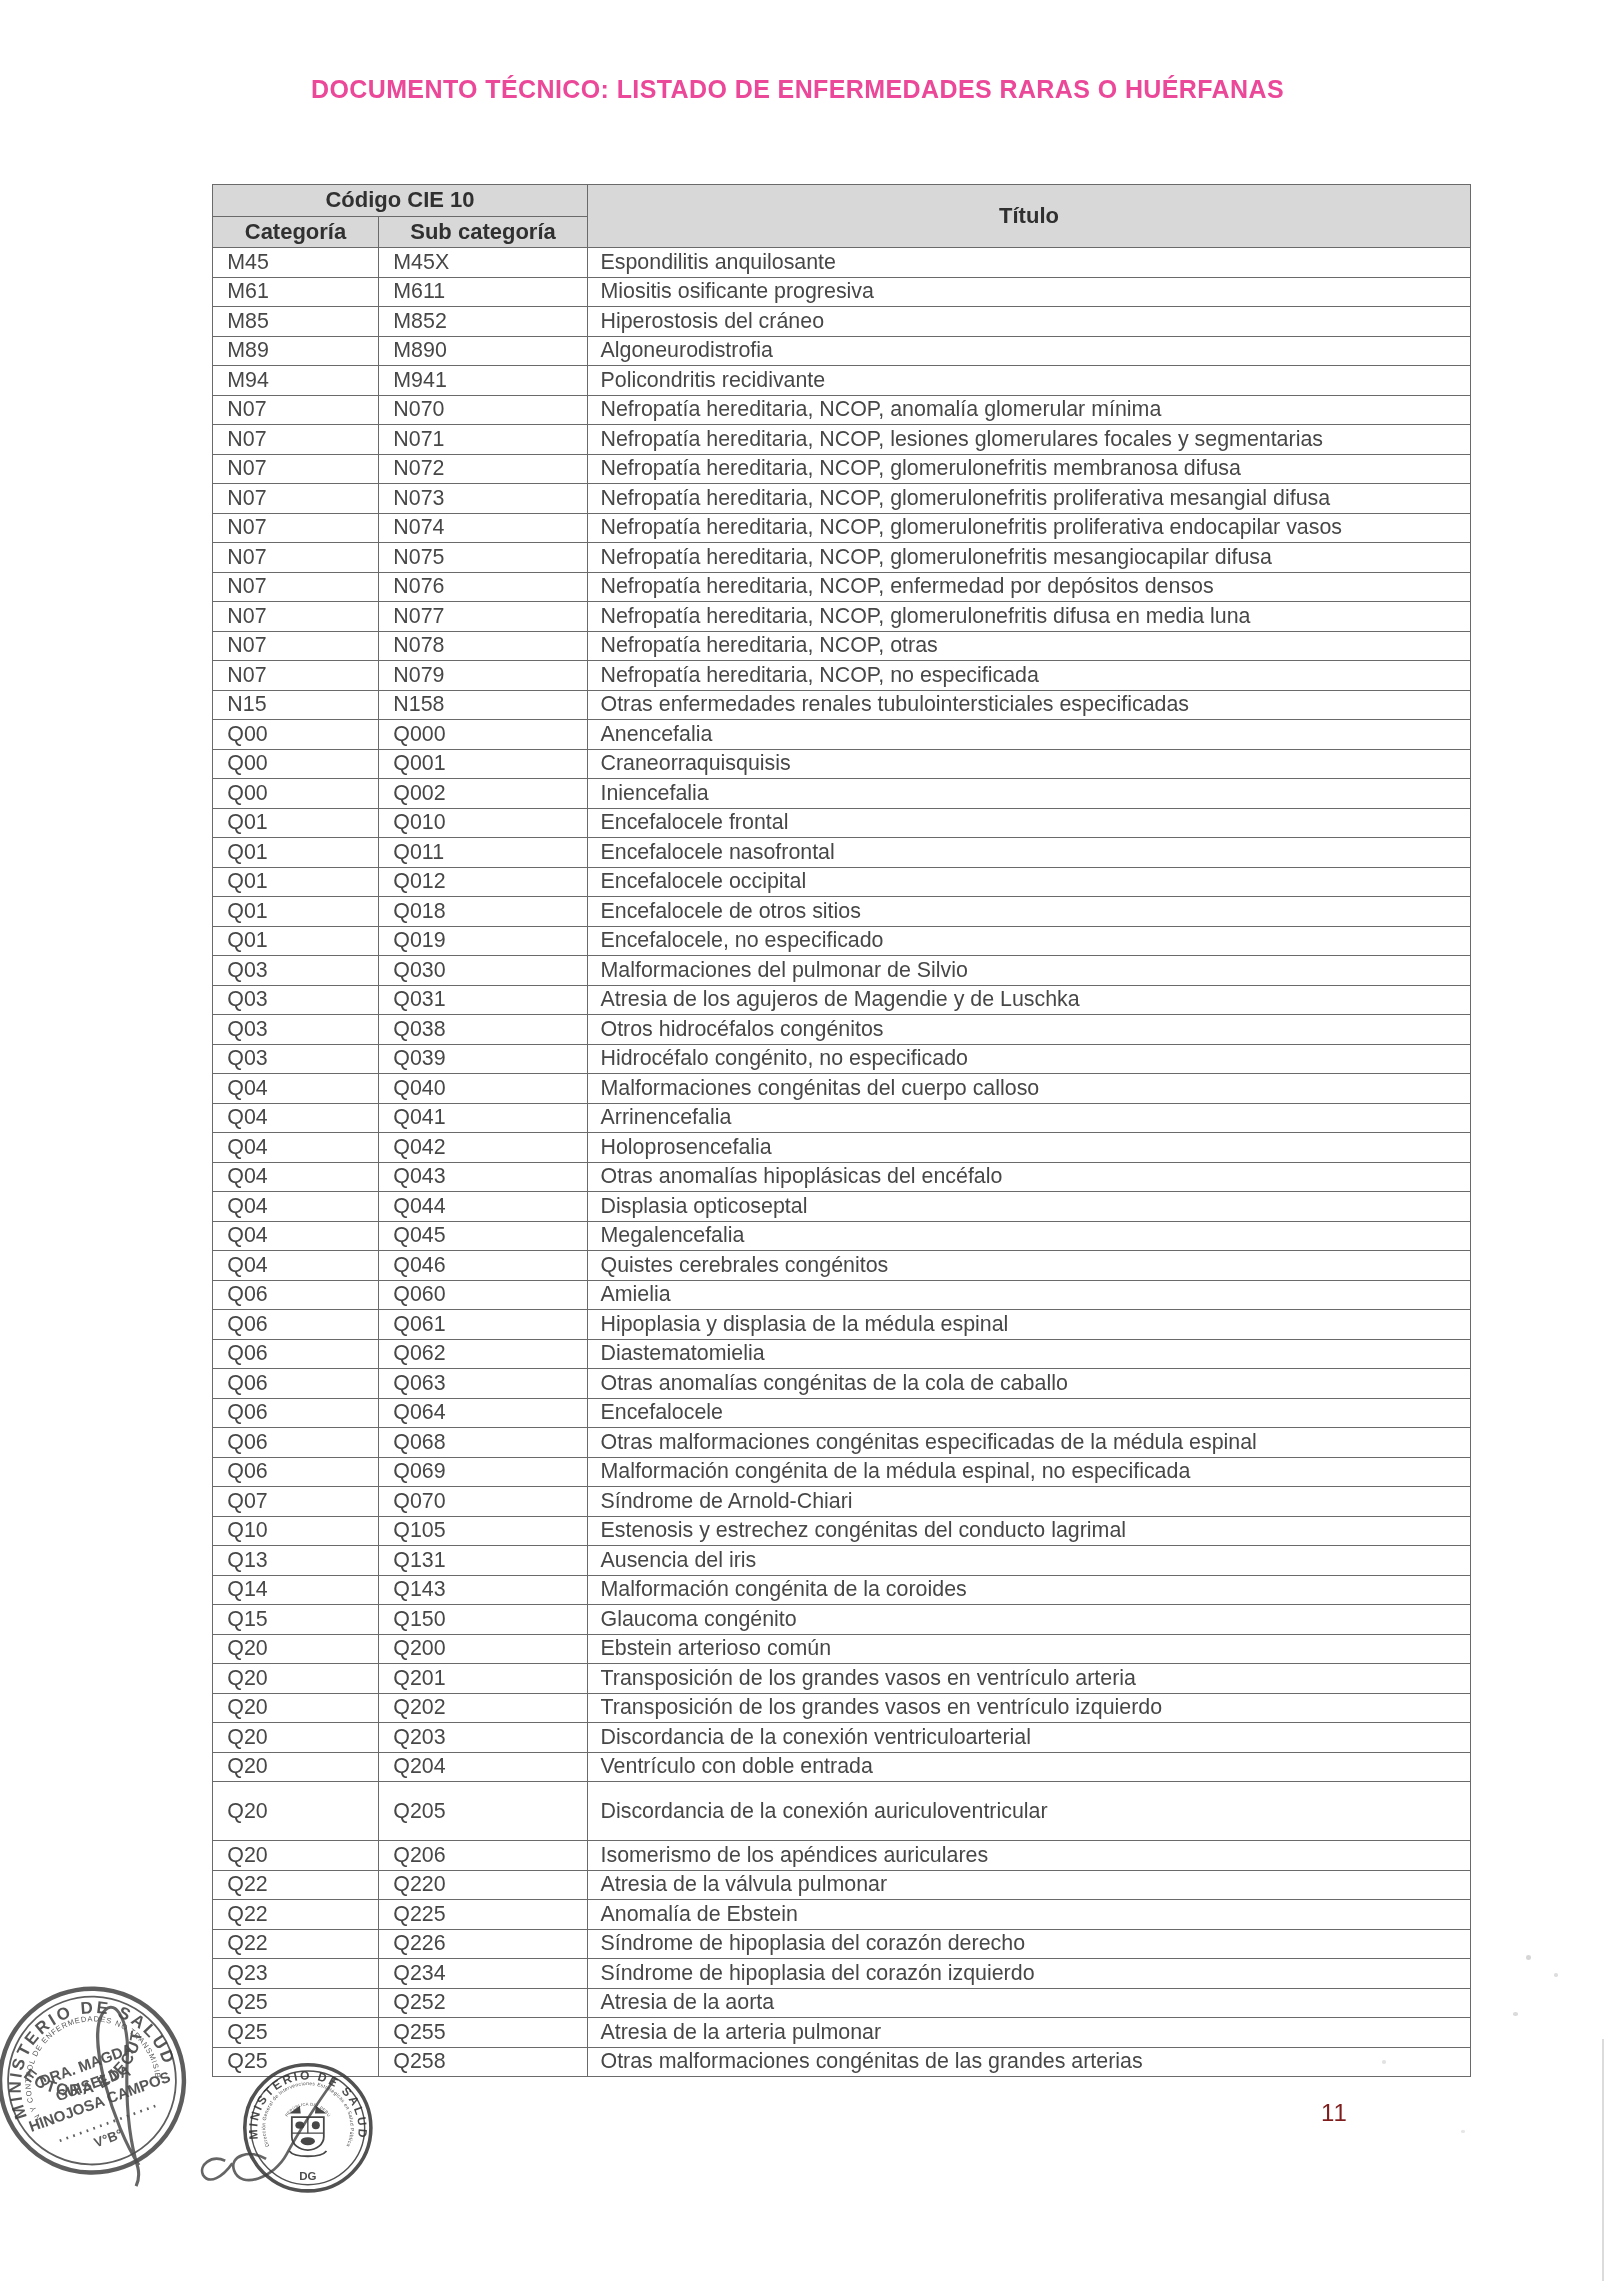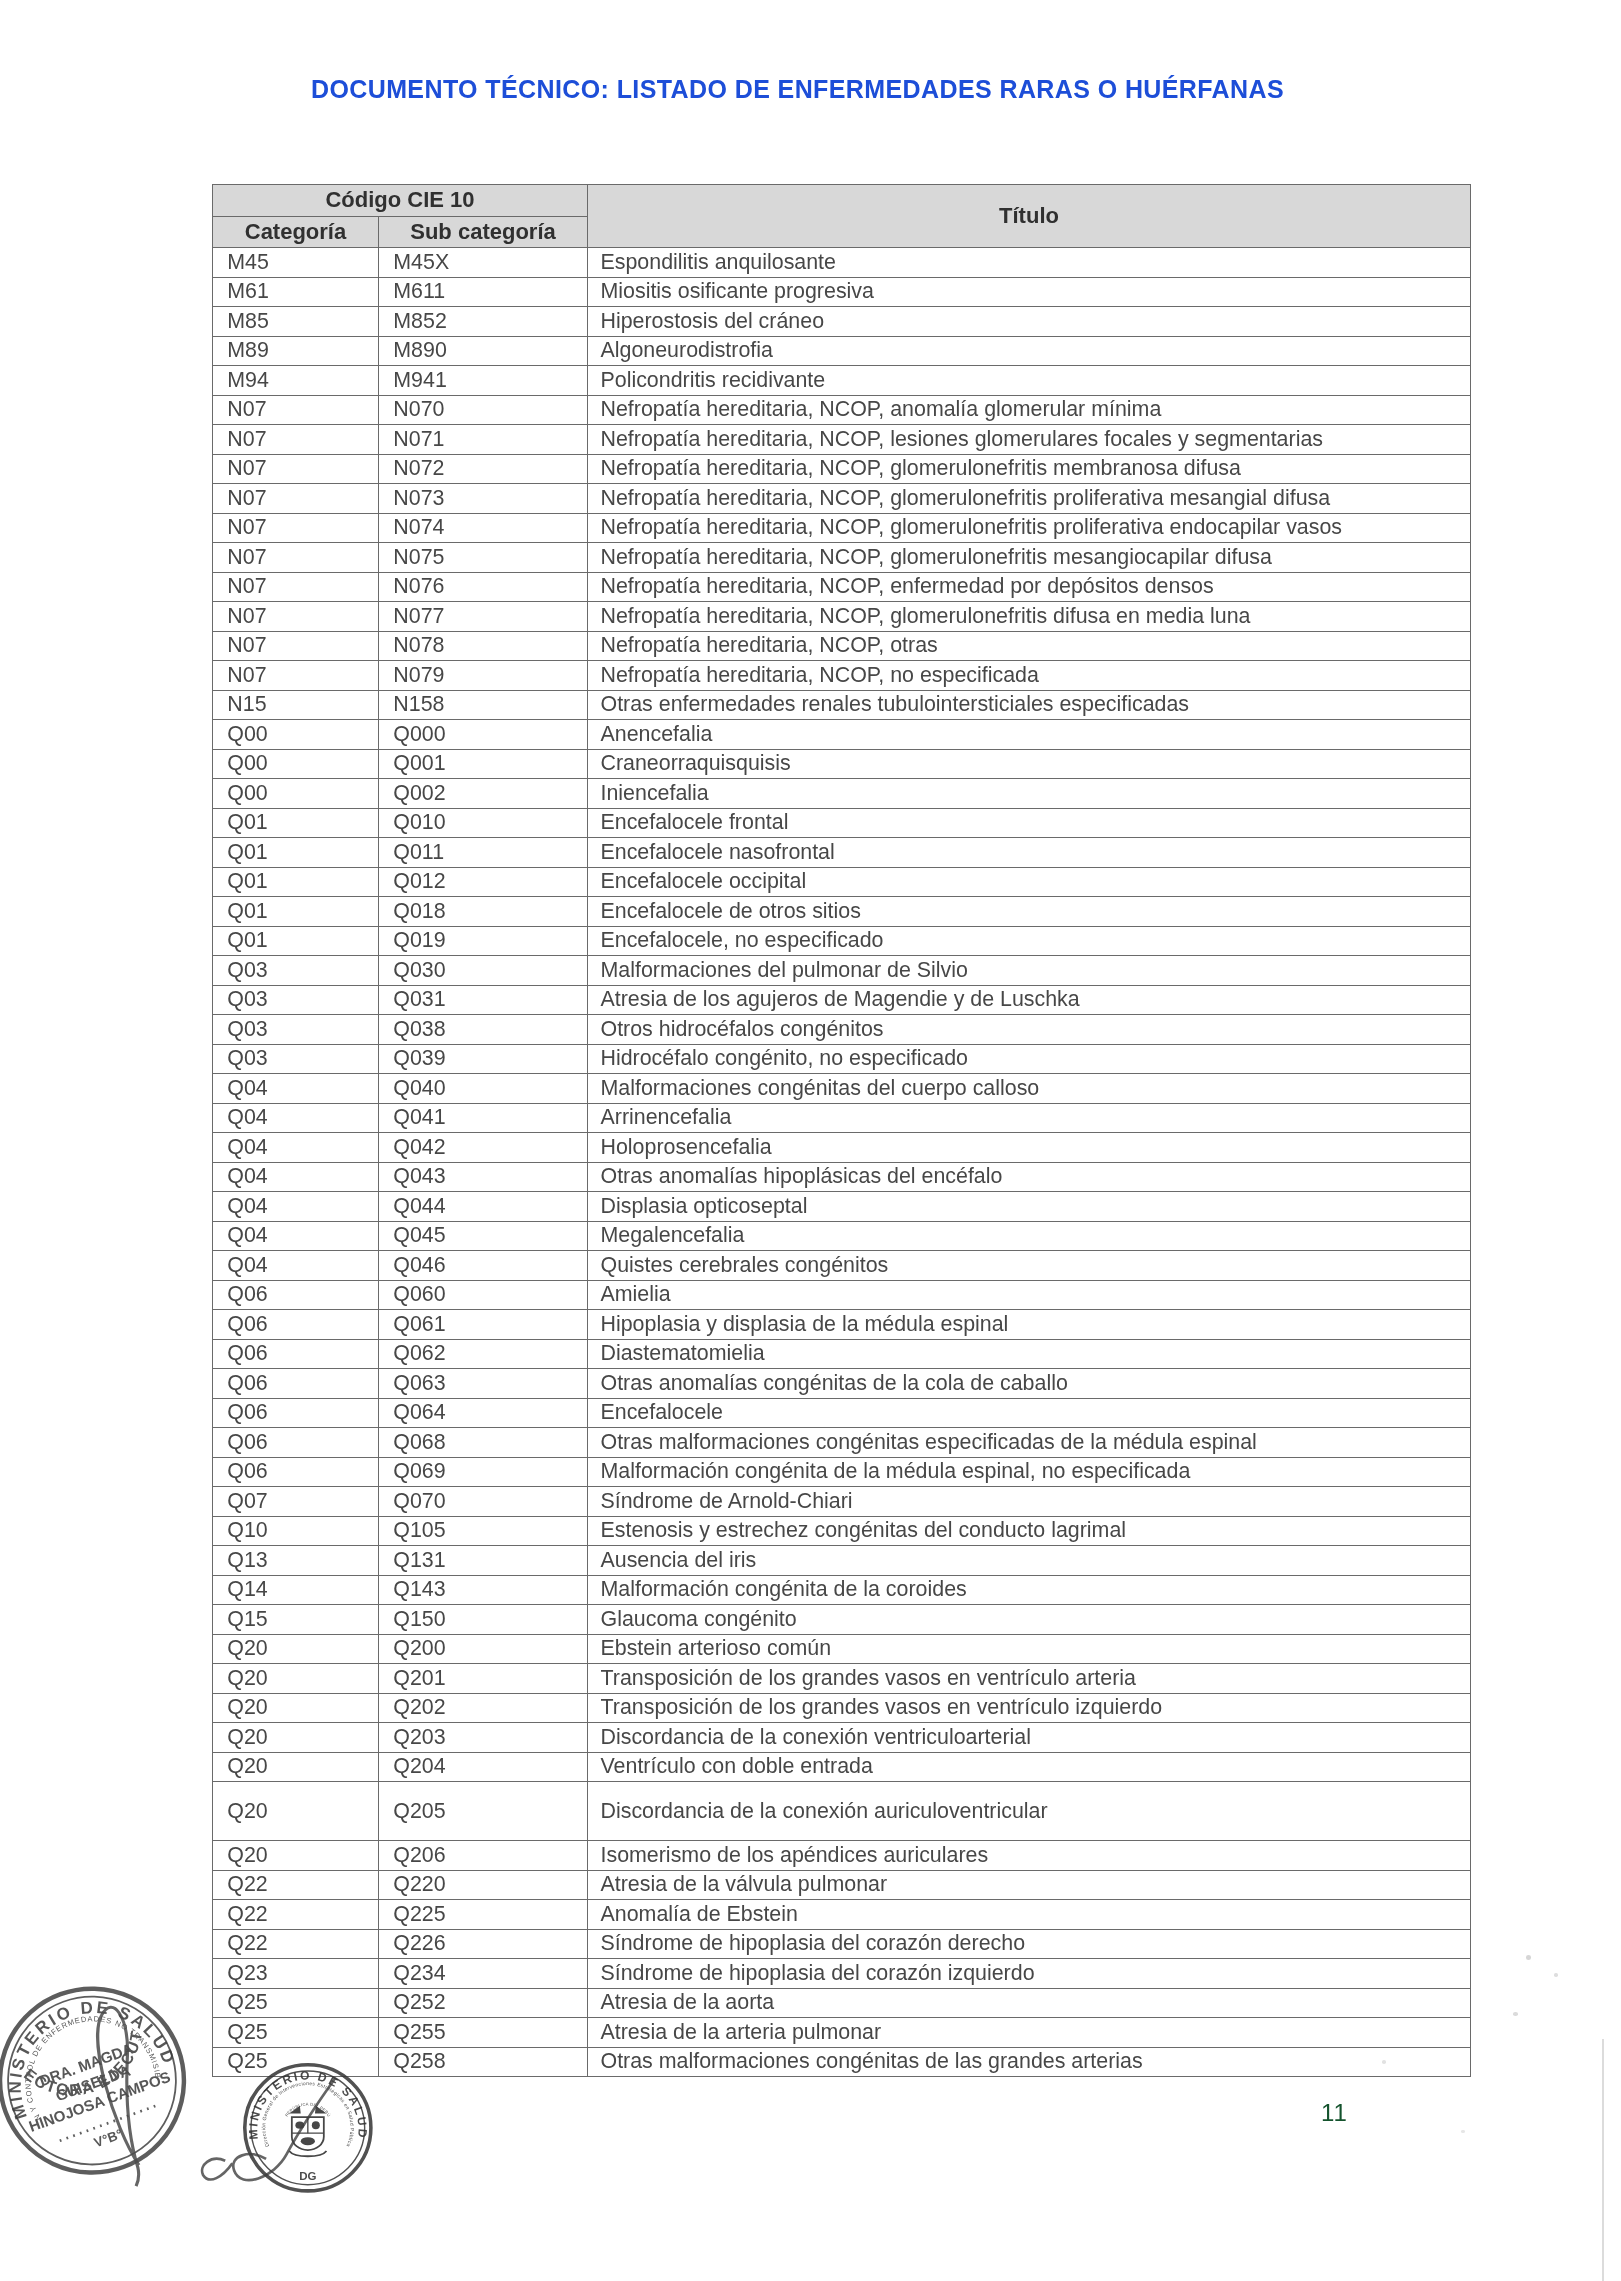--- a/index.html
+++ b/index.html
@@ -10,21 +10,21 @@
     overflow:hidden;
     font-family:"Liberation Sans", sans-serif;
     color:#454545;
   }
   .doc-title{
     position:absolute;
     top:75px;left:0;width:1595px;
     text-align:center;
     font-size:25px;font-weight:bold;
     letter-spacing:0.4px;
-    color:#1d4ed8;
+    color:#ec4899;
   }
   table.codes{
     position:absolute;
     left:212px;top:184px;
     width:1257px;
     border-collapse:collapse;
     table-layout:fixed;
   }
   table.codes col.c1{width:166px;}
   table.codes col.c2{width:209px;}
@@ -49,21 +49,21 @@
     color:#474747;
     text-align:left;
     vertical-align:middle;
     padding:0 7.1px 0 14.3px;
   }
   table.codes td.tit{padding-left:12.5px;}
   table.codes tr.tall td{height:58px;}
   .pageno{
     position:absolute;
     left:1321px;top:2099px;
-    font-size:24px;color:#14532d;
+    font-size:24px;color:#7f1d1d;
     letter-spacing:0.9px;
   }
   .stamp{position:absolute;}
   .stamp svg{overflow:visible;}
   .speck{position:absolute;border-radius:50%;}
   .edge-line{
     position:absolute;
     left:1602px;top:2039px;width:1.8px;height:242px;
     background:#dcdcdc;
   }

